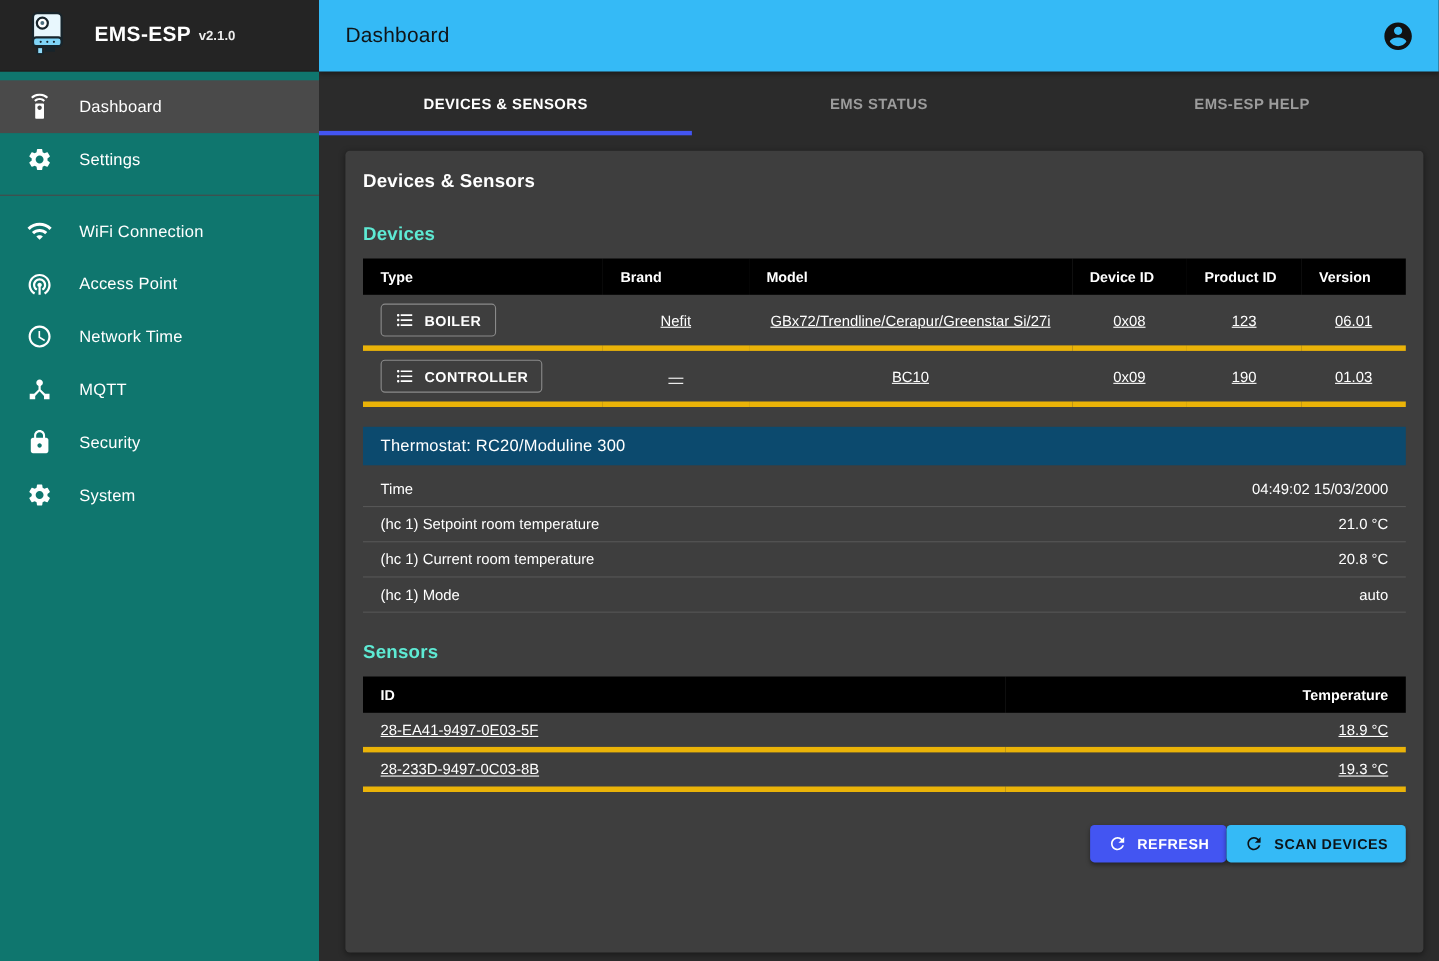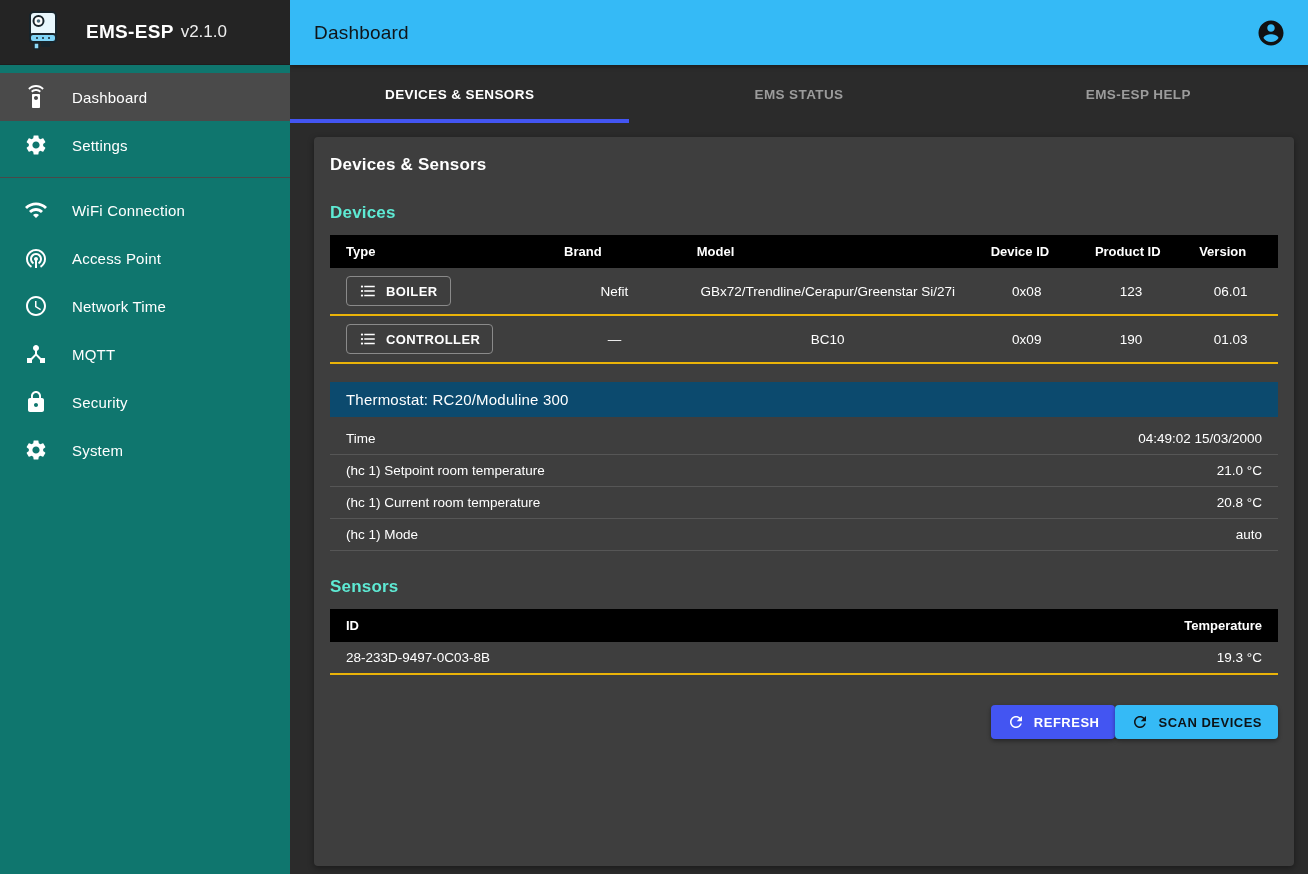--- a/index.html
+++ b/index.html
@@ -12,21 +12,21 @@
   .sidebar {
     position:absolute; left:0; top:0; bottom:0; width:290px;
     background:#0f766e; z-index:5; display:flex; flex-direction:column;
   }
   .sidebar-header {
     height:65px; background:#242424; display:flex; align-items:center;
     padding-left:26px; flex:0 0 auto; border-bottom:1px solid #1e1e1e;
   }
   .sidebar-header .logo { width:34px; height:44px; margin-right:26px; flex:0 0 auto; }
   .app-title { font-size:19px; font-weight:bold; color:#fff; letter-spacing:.3px; }
-  .app-version { font-size:17px; color:#eee; margin-left:7px; font-weight:normal; }
+  .app-version { font-size:12px; color:#eee; margin-left:7px; font-weight:bold; }
   .menu { padding-top:8px; }
   .menu-item {
     height:48px; display:flex; align-items:center; padding-left:24px;
     cursor:pointer; color:#fff;
   }
   .menu-item.selected { background:#4a4a4a; }
   .menu-item .mi-icon { width:24px; height:24px; margin-right:24px; color:#fff; flex:0 0 auto; }
   .menu-item .mi-label { font-size:15px; letter-spacing:.2px; }
   .menu-divider { height:1px; background:#494949; margin:8px 0; }
   
@@ -56,21 +56,22 @@
   .section-heading { font-size:17px; font-weight:bold; color:#5eead4; margin-bottom:12px; letter-spacing:.2px; }
   
   table { width:100%; border-collapse:collapse; }
   thead th {
     background:#000; color:#fff; font-size:13px; font-weight:bold;
     padding:9px 16px; text-align:left; white-space:nowrap;
   }
   thead th:first-child { text-align:left; }
   tbody td {
     font-size:13.5px; color:#fff; padding:8px 16px; text-align:center;
-    border-bottom:2px solid #eab308;
+    border-bottom:5px solid #eab308;
+    text-decoration:underline;
   }
   tbody td:first-child { text-align:left; }
   .col-type{width:23%} .col-brand{width:14%} .col-model{width:31%}
   .col-devid{width:11%} .col-prodid{width:11%} .col-ver{width:10%}
   .device-btn {
     display:inline-flex; align-items:center; gap:9px;
     background:transparent; border:1px solid #8a8a8a; border-radius:4px;
     color:#fff; font-family:inherit; font-size:13px; font-weight:bold; letter-spacing:.4px;
     padding:5px 12px; cursor:pointer; text-transform:uppercase;
   }
@@ -267,20 +268,24 @@
 
       <table class="sensors-table">
         <thead>
             <tr id="sensors-head">
               <th>ID</th>
               <th>Temperature</th>
             </tr>
           </thead>
         <tbody id="sensors-body">
             <tr>
+              <td>28-EA41-9497-0E03-5F</td>
+              <td>18.9 °C</td>
+            </tr>
+            <tr>
               <td>28-233D-9497-0C03-8B</td>
               <td>19.3 °C</td>
             </tr>
           </tbody>
       </table>
 
       <div class="actions">
         <button class="action-btn btn-refresh">
           <svg viewBox="0 0 24 24" fill="currentColor">
               <path d="M17.65 6.35C16.2 4.9 14.21 4 12 4c-4.42 0-7.99 3.58-7.99 8s3.57 8 7.99 8c3.73 0 6.84-2.55 7.73-6h-2.08c-.82 2.33-3.04 4-5.65 4-3.31 0-6-2.69-6-6s2.69-6 6-6c1.66 0 3.14.69 4.22 1.78L13 11h7V4l-2.35 2.35z"></path>

